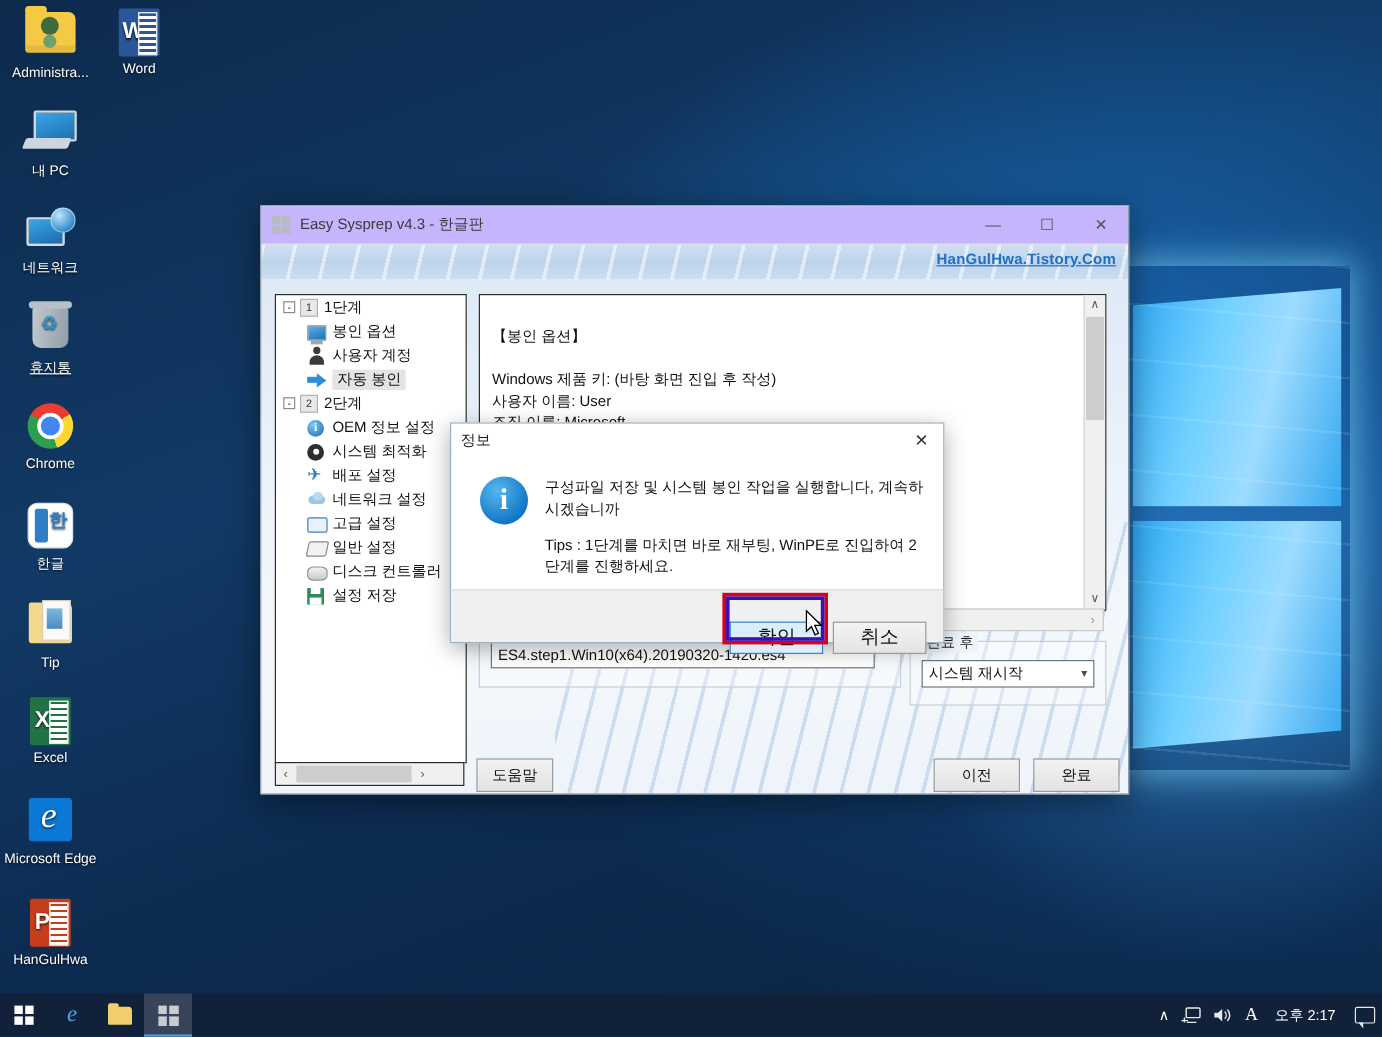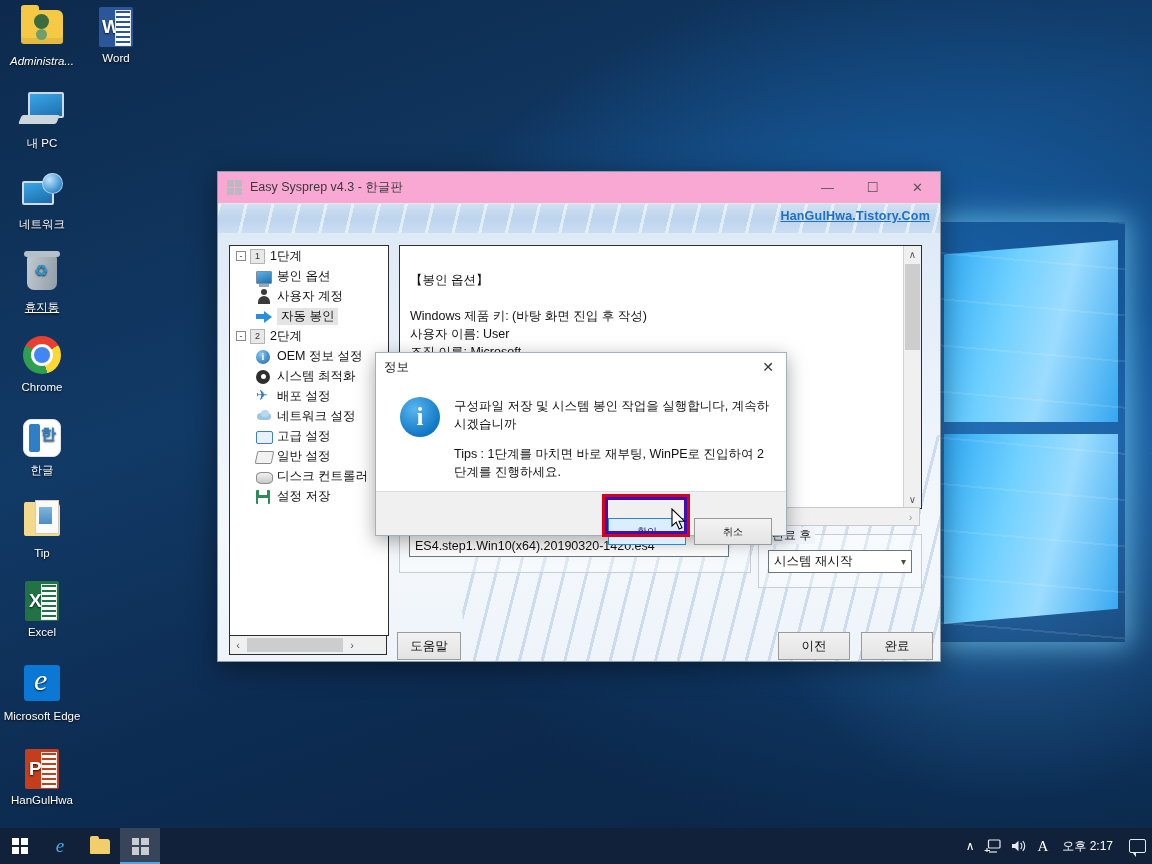--- a/index.html
+++ b/index.html
@@ -109,21 +109,21 @@
   #tray{margin-left:auto;display:flex;align-items:center;gap:10px;padding-right:6px;font-size:12px;}
   #tray .t{cursor:default;display:flex;align-items:center;}
   #clock{line-height:13px;text-align:center;font-size:12px;padding:0 4px;}
   .notif{width:15px;height:12px;border:1.4px solid #e6eaee;border-radius:2px;position:relative;margin-left:2px;}
   .notif:after{content:"";position:absolute;left:2px;bottom:-5px;border-left:4px solid transparent;
       border-right:0 solid transparent;border-top:5px solid #e6eaee;}
 
   
   #win{position:absolute;left:217px;top:171px;width:722px;height:489px;background:#fff;
     border:1px solid #8a9aa8;box-shadow:0 6px 26px rgba(0,0,0,.45);}
-  #titlebar{height:31px;background:#f9a8d4;display:flex;align-items:center;border-bottom:1px solid #e6e6e6;}
+  #titlebar{height:31px;background:#c4b5fd;display:flex;align-items:center;border-bottom:1px solid #e6e6e6;}
   #titlebar .tico{width:15px;height:15px;margin:0 8px 0 9px;display:grid;grid-template-columns:1fr 1fr;
       grid-template-rows:1fr 1fr;gap:1px;}
   #titlebar .tico i{background:#b6bbc1;display:block;}
   #titlebar .ttl{font-size:12.5px;color:#3a3a3a;}
   .wbtns{margin-left:auto;display:flex;height:31px;}
   .wbtn{width:45px;height:31px;display:flex;align-items:center;justify-content:center;color:#555;font-size:13px;cursor:default;}
   #banner{height:29px;background:linear-gradient(180deg,#cfe0f2,#bdd4ec 50%,#cbdef2);position:relative;overflow:hidden;}
   #banner .lines{position:absolute;inset:0;
       background:repeating-linear-gradient(103deg, rgba(255,255,255,.55) 0 3px, rgba(255,255,255,0) 3px 26px);}
   #watermark{position:absolute;right:10px;top:5px;font:bold 12.5px "Liberation Sans",sans-serif;
@@ -216,21 +216,21 @@
   #dlg .dtitle{height:28px;display:flex;align-items:center;padding-left:8px;font-size:12.5px;color:#1b1b1b;}
   #dlg .dclose{margin-left:auto;width:36px;height:28px;display:flex;align-items:center;justify-content:center;
       color:#333;font-size:14px;cursor:default;}
   #dlg .dbody{height:110px;display:flex;padding:10px 16px 0 14px;box-sizing:border-box;}
   #dlg .dicon2{width:40px;height:40px;border-radius:50%;background:radial-gradient(circle at 36% 30%,#58b6ef,#1077c4 72%);
       flex:0 0 40px;margin:6px 14px 0 10px;color:#fff;font:bold 25px/40px "Liberation Serif",serif;text-align:center;}
   #dlg .dmsg{font-size:12.5px;line-height:18px;color:#111;padding-top:6px;}
   #dlg .dmsg .tips{margin-top:12px;display:block;}
   #dlg .dfoot{height:44px;background:#f0f0f0;border-top:1px solid #dcdcdc;display:flex;align-items:center;
       justify-content:flex-end;padding-right:14px;gap:8px;box-sizing:border-box;}
-  .dbtn{width:76px;height:25px;font-size:10px;display:flex;align-items:center;justify-content:center;
+  .dbtn{width:76px;height:25px;font-size:16px;display:flex;align-items:center;justify-content:center;
       border:1px solid #9a9a9a;background:linear-gradient(#f3f3f3,#e4e4e4);color:#111;cursor:default;margin-top:36px;}
   #btn-ok{background:#dbeeff;border:1px solid #2b86d0;}
   
   #okhl{position:absolute;left:602px;top:494px;width:88px;height:43px;border:3px solid #d9001b;box-sizing:border-box;
       pointer-events:none;}
   #okhl:after{content:"";position:absolute;inset:0;border:3px solid #3a11b5;box-sizing:border-box;}
   
   #cursor{position:absolute;left:671px;top:508px;width:16px;height:24px;pointer-events:none;}
 </style>
 </head>
@@ -239,21 +239,21 @@
 <div id="desktop">
   <div class="glow"></div>
   <div class="winlogo">
     <span class="p1"></span>
       <span class="p2"></span>
       <span class="streak"></span>
   </div>
   <div class="swoosh"></div>
 </div>
 
-<div class="dicon" style="left:4px;top:6px;font-style:italic;">
+<div class="dicon" style="left:4px;top:6px;">
   <div class="glyph">
       <div class="ic-folderuser"></div>
     </div>
   <span class="cap">Administra...</span>
 </div>
 <div class="dicon" style="left:78px;top:6px;">
   <div class="glyph">
       <div class="ic-word">
         <b>W</b>
         <i></i>

